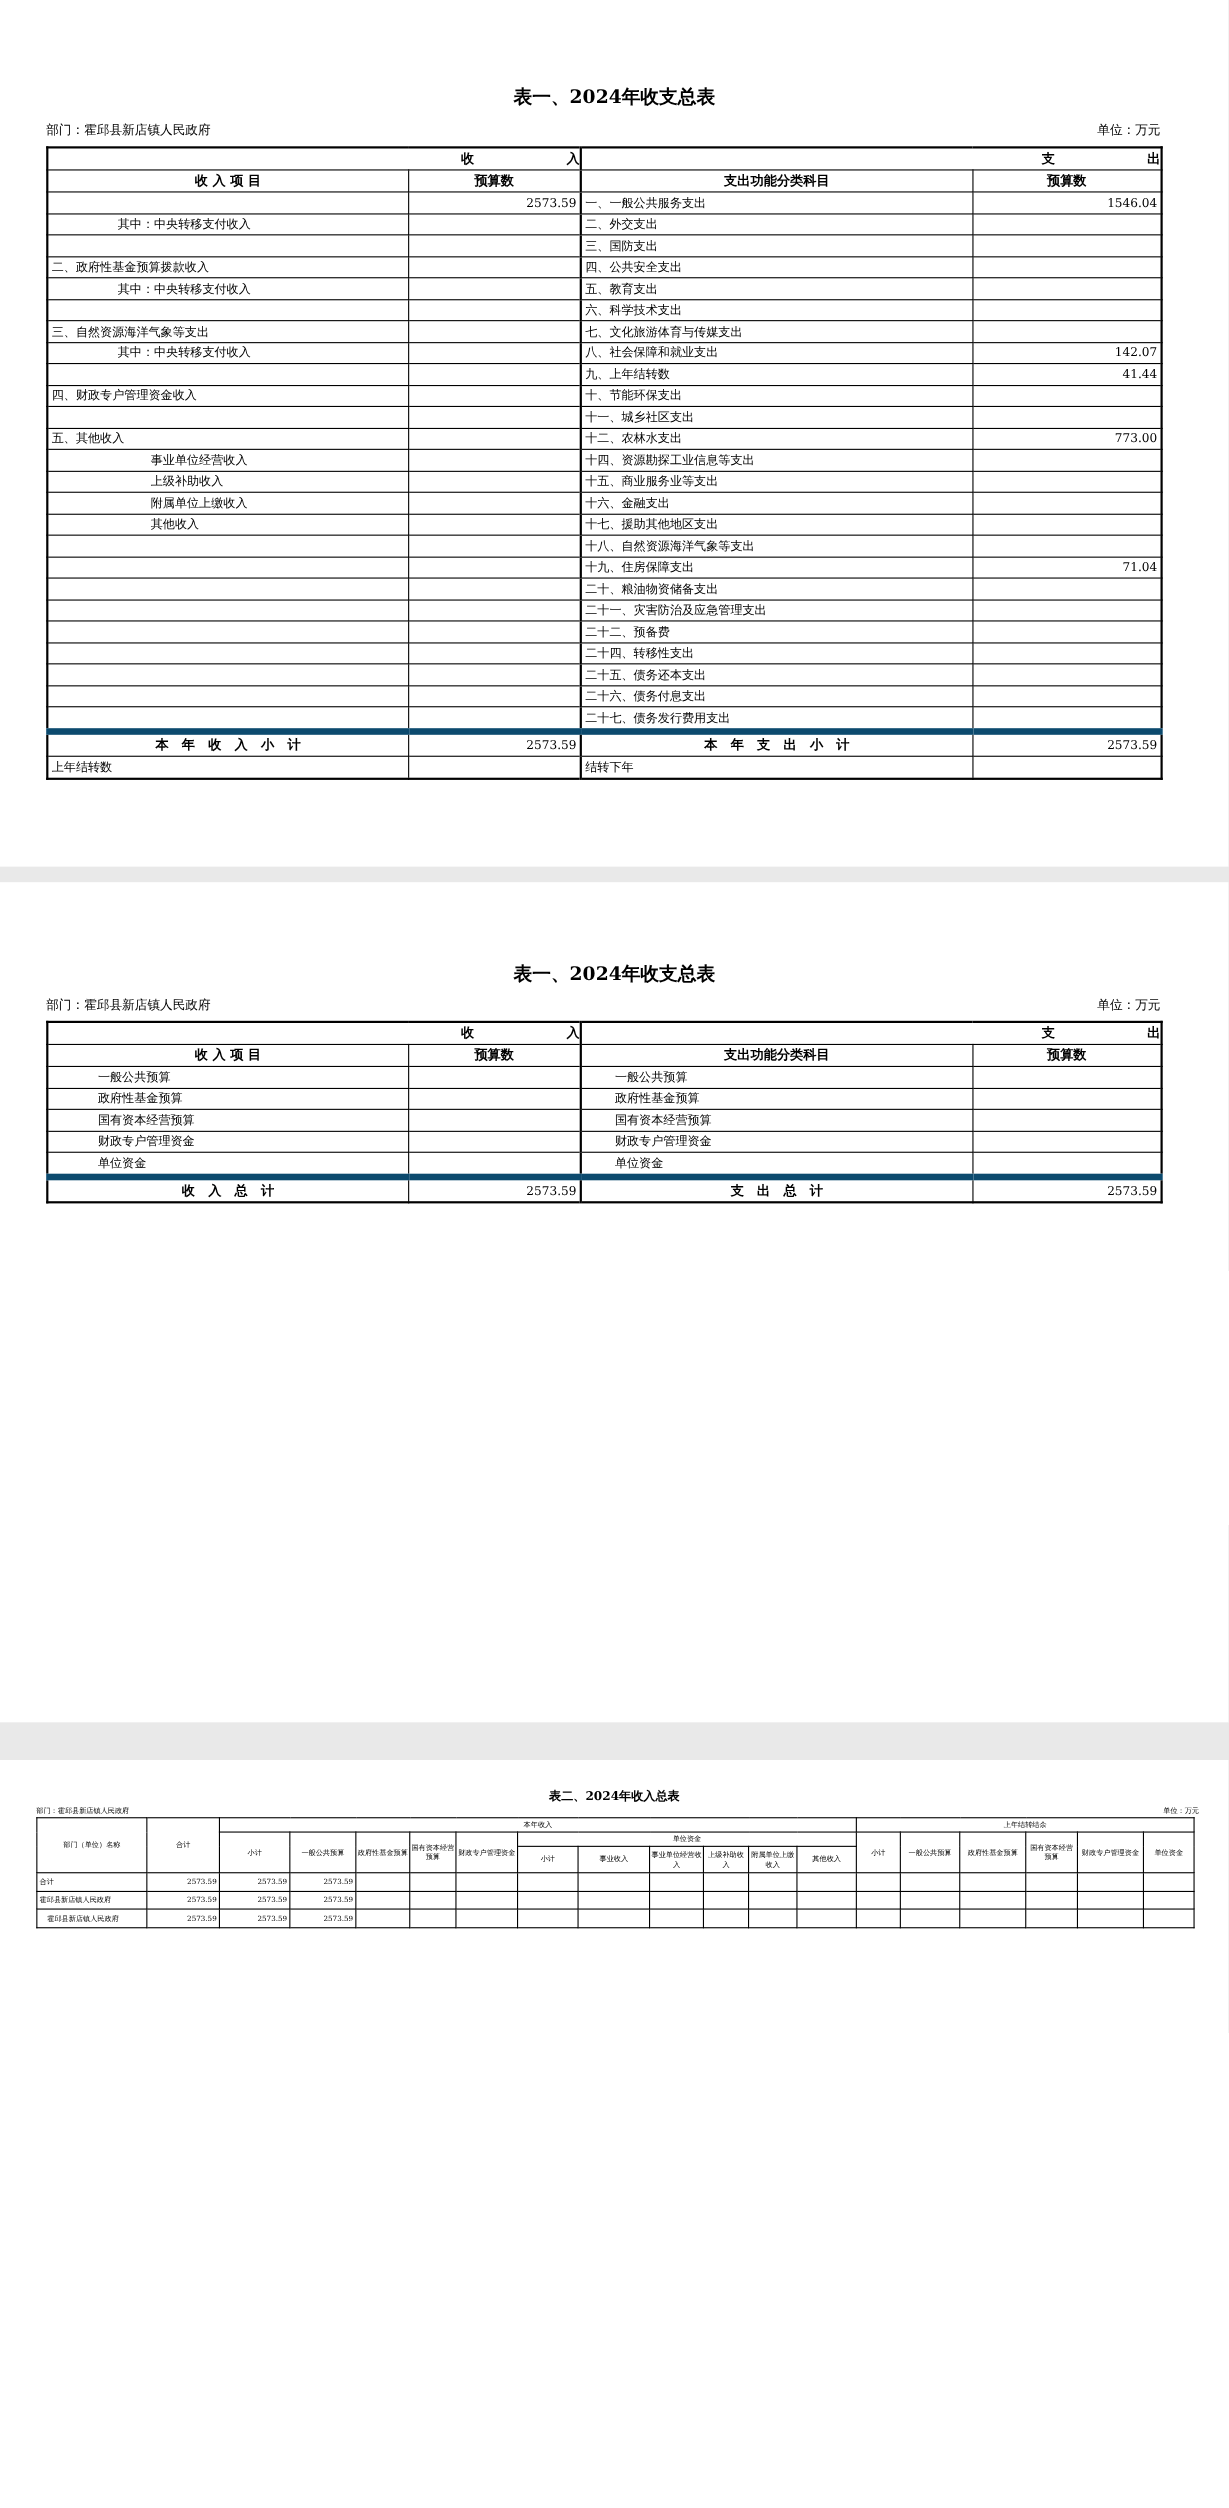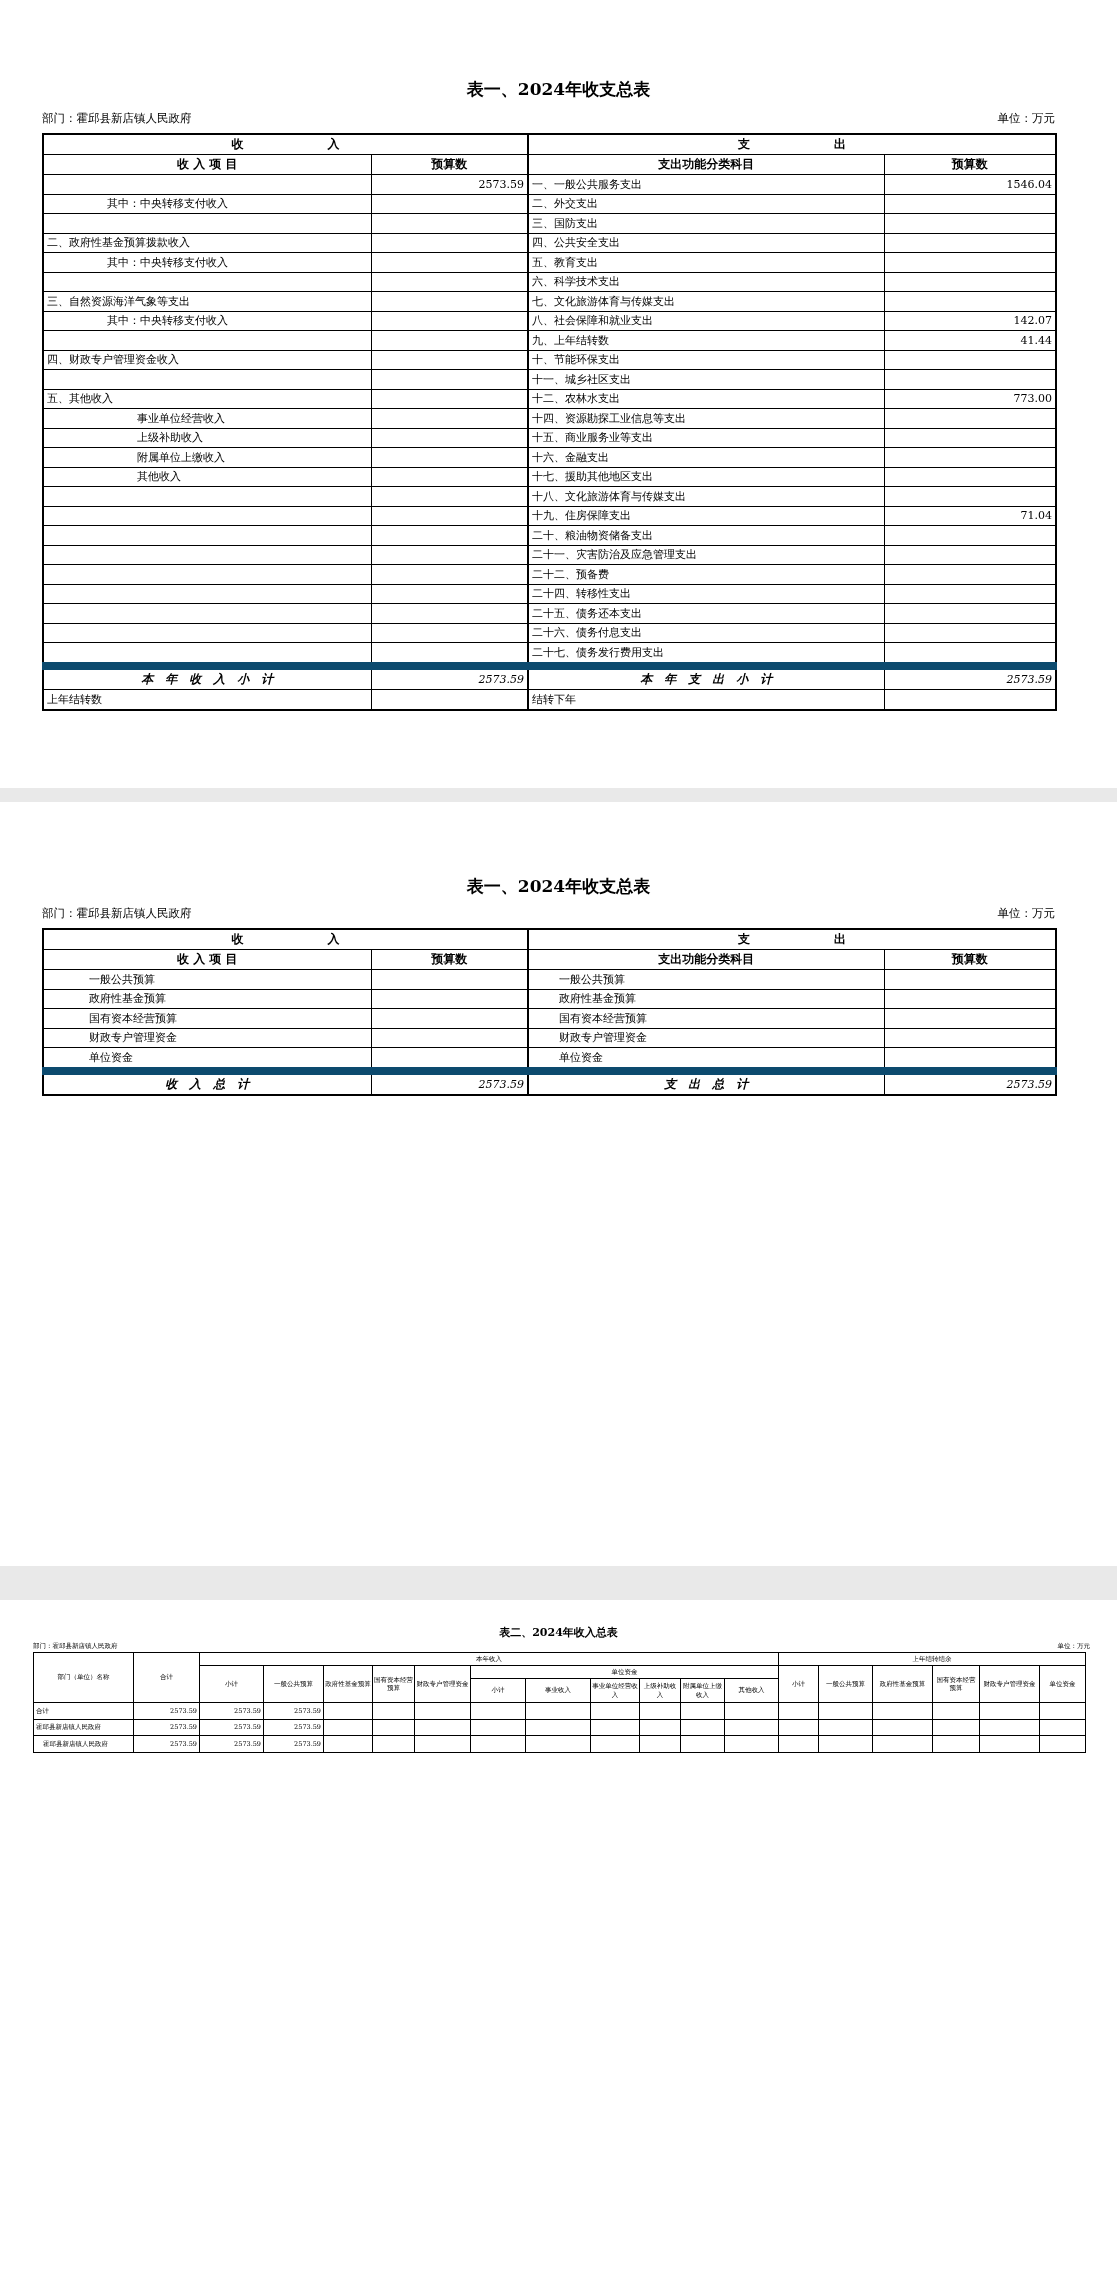--- a/index.html
+++ b/index.html
@@ -19,30 +19,30 @@
   .p3 .meta-line { left:33px; right:27px; font-size:6.5px; line-height:8px; }
   .p3 .doc-title { font-size:11px; line-height:14px; }
 
   .tbl-wrap { position:absolute; }
 
   
   table.t12 { border-collapse:collapse; table-layout:fixed; border:2px solid #000; }
   .t12 th, .t12 td { border:1px solid #000; padding:0; margin:0; overflow:hidden;
                      white-space:nowrap; font-size:11px; font-weight:normal; }
   .t12 thead th { font-weight:bold; text-align:center; font-size:12px; height:19px; }
-  .t12 thead tr.grp th { height:19px; }
+  .t12 thead tr.grp th { height:19px;text-align:right; }
   .t12 tbody td { height:18.5px; }
   .t12 .mid { border-left:2px solid #000; }
   .t12 .num { text-align:right; padding-right:3px; }
   .t12 .ind0 { padding-left:3px; }
   .t12 .ind1 { padding-left:63px; }
   .t12 .ind2 { padding-left:93px; }
   .t12 .ind5 { padding-left:45px; }
   .t12 .ind6 { padding-left:30px; }
-  .t12 tr.sum td { border-top:8px solid #0c4a6e; height:19px;font-style:italic; }
+  .t12 tr.sum td { border-top:6px solid #0c4a6e; height:19px; }
   .t12 tr.sum td.lbl { text-align:center; font-weight:bold; font-size:12px; }
   .t12 tr.carry td { height:19px; }
 
   
   table.t3 { border-collapse:collapse; table-layout:fixed; border:1px solid #000; }
   .t3 th, .t3 td { border:1px solid #000; padding:0 1px; font-size:6.5px; line-height:1.3;
                    overflow:hidden; }
   .t3 th { font-weight:normal; text-align:center; }
   .t3 thead tr.g { height:13px; }
   .t3 thead tr.sub { height:13px; }
@@ -176,21 +176,21 @@
             </tr>
             <tr>
               <td class="ind2">其他收入</td>
               <td class="num"></td>
               <td class="mid ind0">十七、援助其他地区支出</td>
               <td class="num"></td>
             </tr>
             <tr>
               <td class="ind0"></td>
               <td class="num"></td>
-              <td class="mid ind0">十八、文化旅游体育与传媒支出</td>
+              <td class="mid ind0">十八、自然资源海洋气象等支出</td>
               <td class="num"></td>
             </tr>
             <tr>
               <td class="ind0"></td>
               <td class="num"></td>
               <td class="mid ind0">十九、住房保障支出</td>
               <td class="num">71.04</td>
             </tr>
             <tr>
               <td class="ind0"></td>

